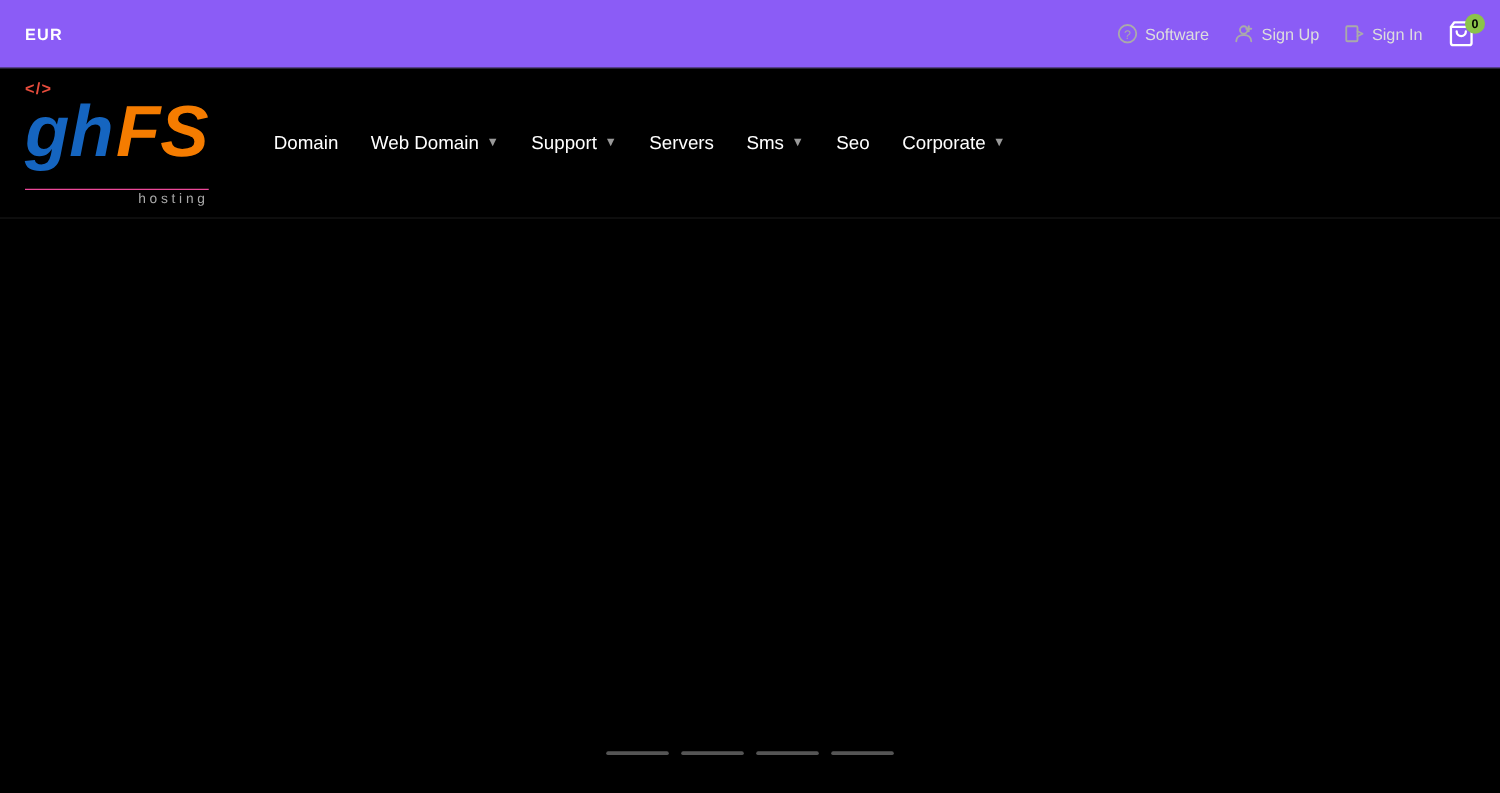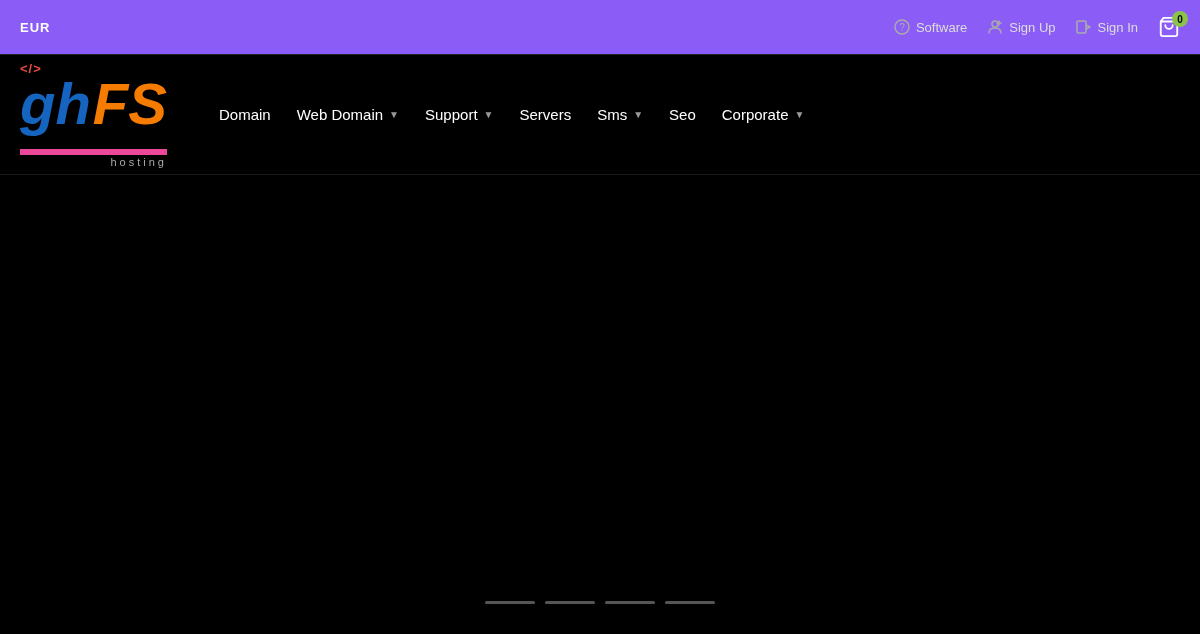--- a/index.html
+++ b/index.html
@@ -139,21 +139,21 @@
       line-height: 1;
     }
 
     .logo-hosting {
       font-size: 11px;
       color: #aaa;
       letter-spacing: 3px;
       text-align: right;
       align-self: flex-end;
       margin-top: 16px;
-      border-top: 6px solid #ec4899;
+      border-top: 1px solid #ec4899;
       width: 100%;
       text-align: right;
       padding-top: 2px;
     }
 
     .nav-menu {
       display: flex;
       align-items: center;
       gap: 2px;
       flex: 1;

